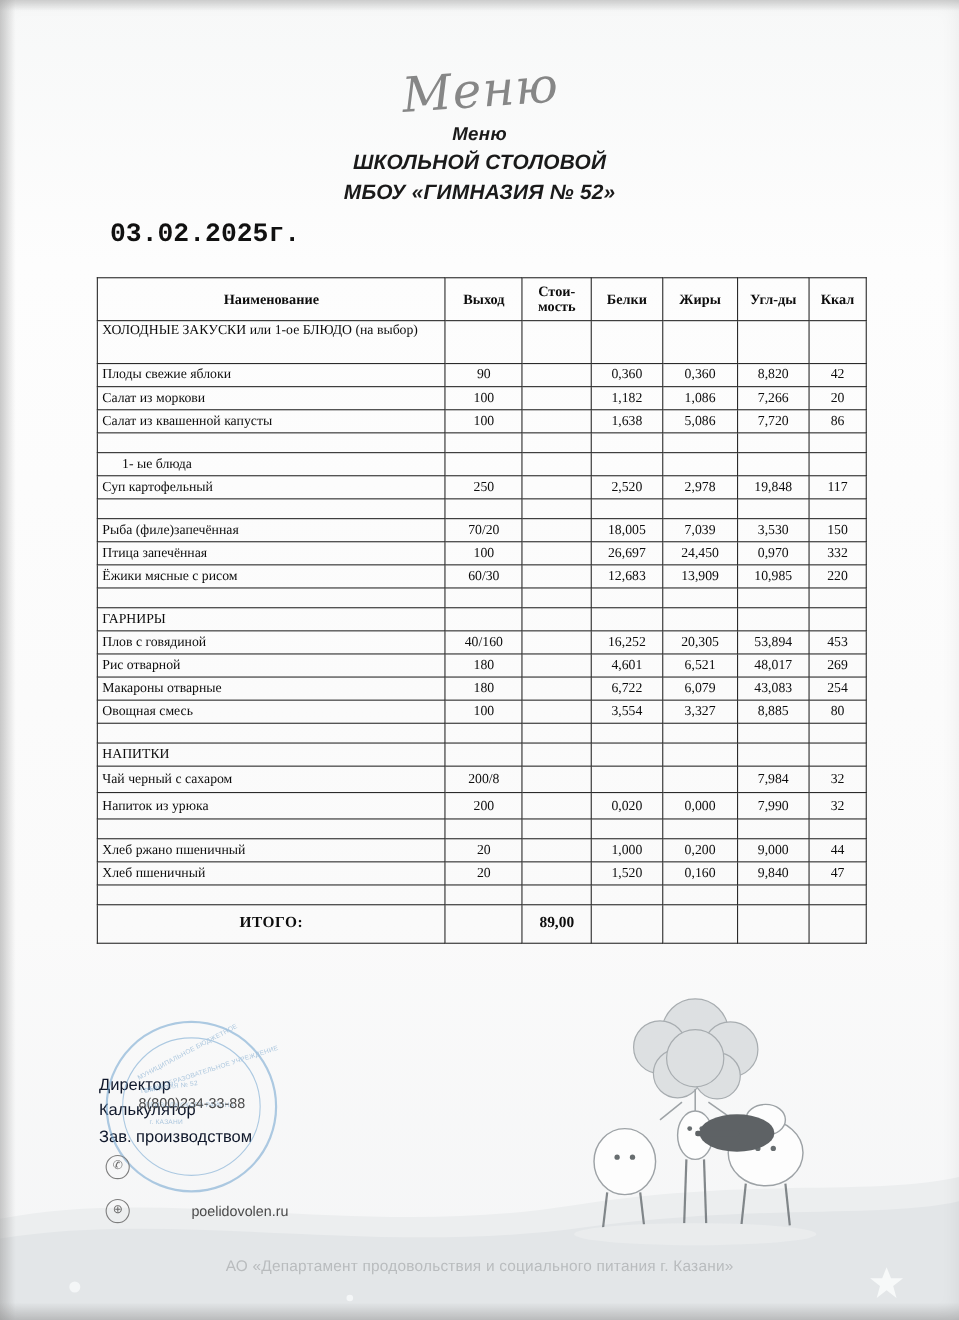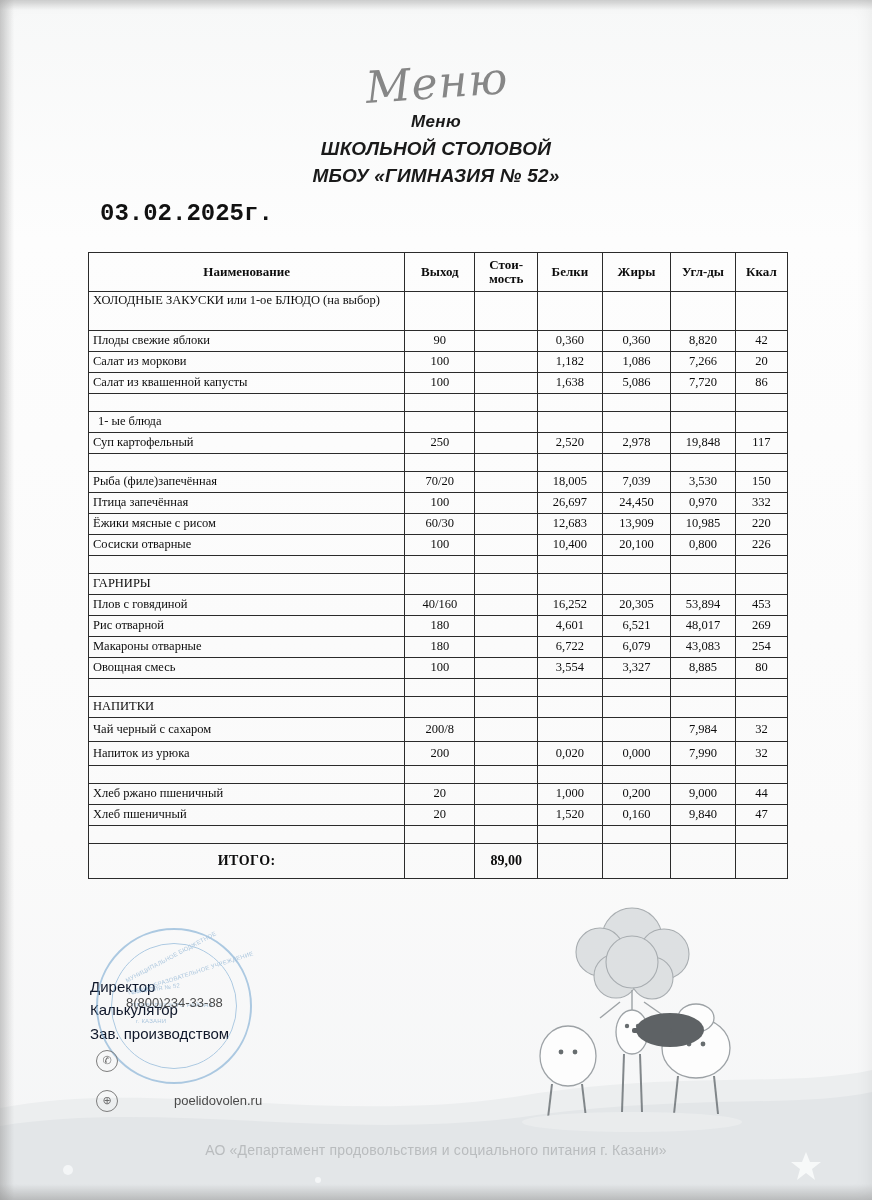--- a/index.html
+++ b/index.html
@@ -126,21 +126,21 @@
   th.col-carb { width: 62px; }
   th.col-kcal { width: 48px; }
 
   td.name { text-align: left; padding-left: 10px; }
   td.num  { text-align: center; }
   td.section {
     text-align: left;
     font-weight: normal;
     padding-left: 8px;
   }
-  td.section.indent { padding-left: 9px; }
+  td.section.indent { padding-left: 22px; }
   tr.tall td { height: 23px; }
   tr.spacer td { height: 17px; }
   tr.double td.name { height: 36px; vertical-align: top; padding-top: 2px; }
   td.total-label {
     text-align: center;
     font-weight: bold;
     font-size: 14px;
     letter-spacing: 0.5px;
   }
   tr.total td { height: 34px; }
@@ -370,29 +370,20 @@
             <td class="num">332</td>
           </tr>
           <tr>
             <td class="name">Ёжики мясные с рисом</td>
             <td class="num">60/30</td>
             <td class="num"></td>
             <td class="num">12,683</td>
             <td class="num">13,909</td>
             <td class="num">10,985</td>
             <td class="num">220</td>
-          </tr>
-          <tr>
-            <td class="name">Сосиски отварные</td>
-            <td class="num">100</td>
-            <td class="num"></td>
-            <td class="num">10,400</td>
-            <td class="num">20,100</td>
-            <td class="num">0,800</td>
-            <td class="num">226</td>
           </tr>
           <tr class="spacer">
             <td class="name"></td>
             <td class="num"></td>
             <td class="num"></td>
             <td class="num"></td>
             <td class="num"></td>
             <td class="num"></td>
             <td class="num"></td>
           </tr>

